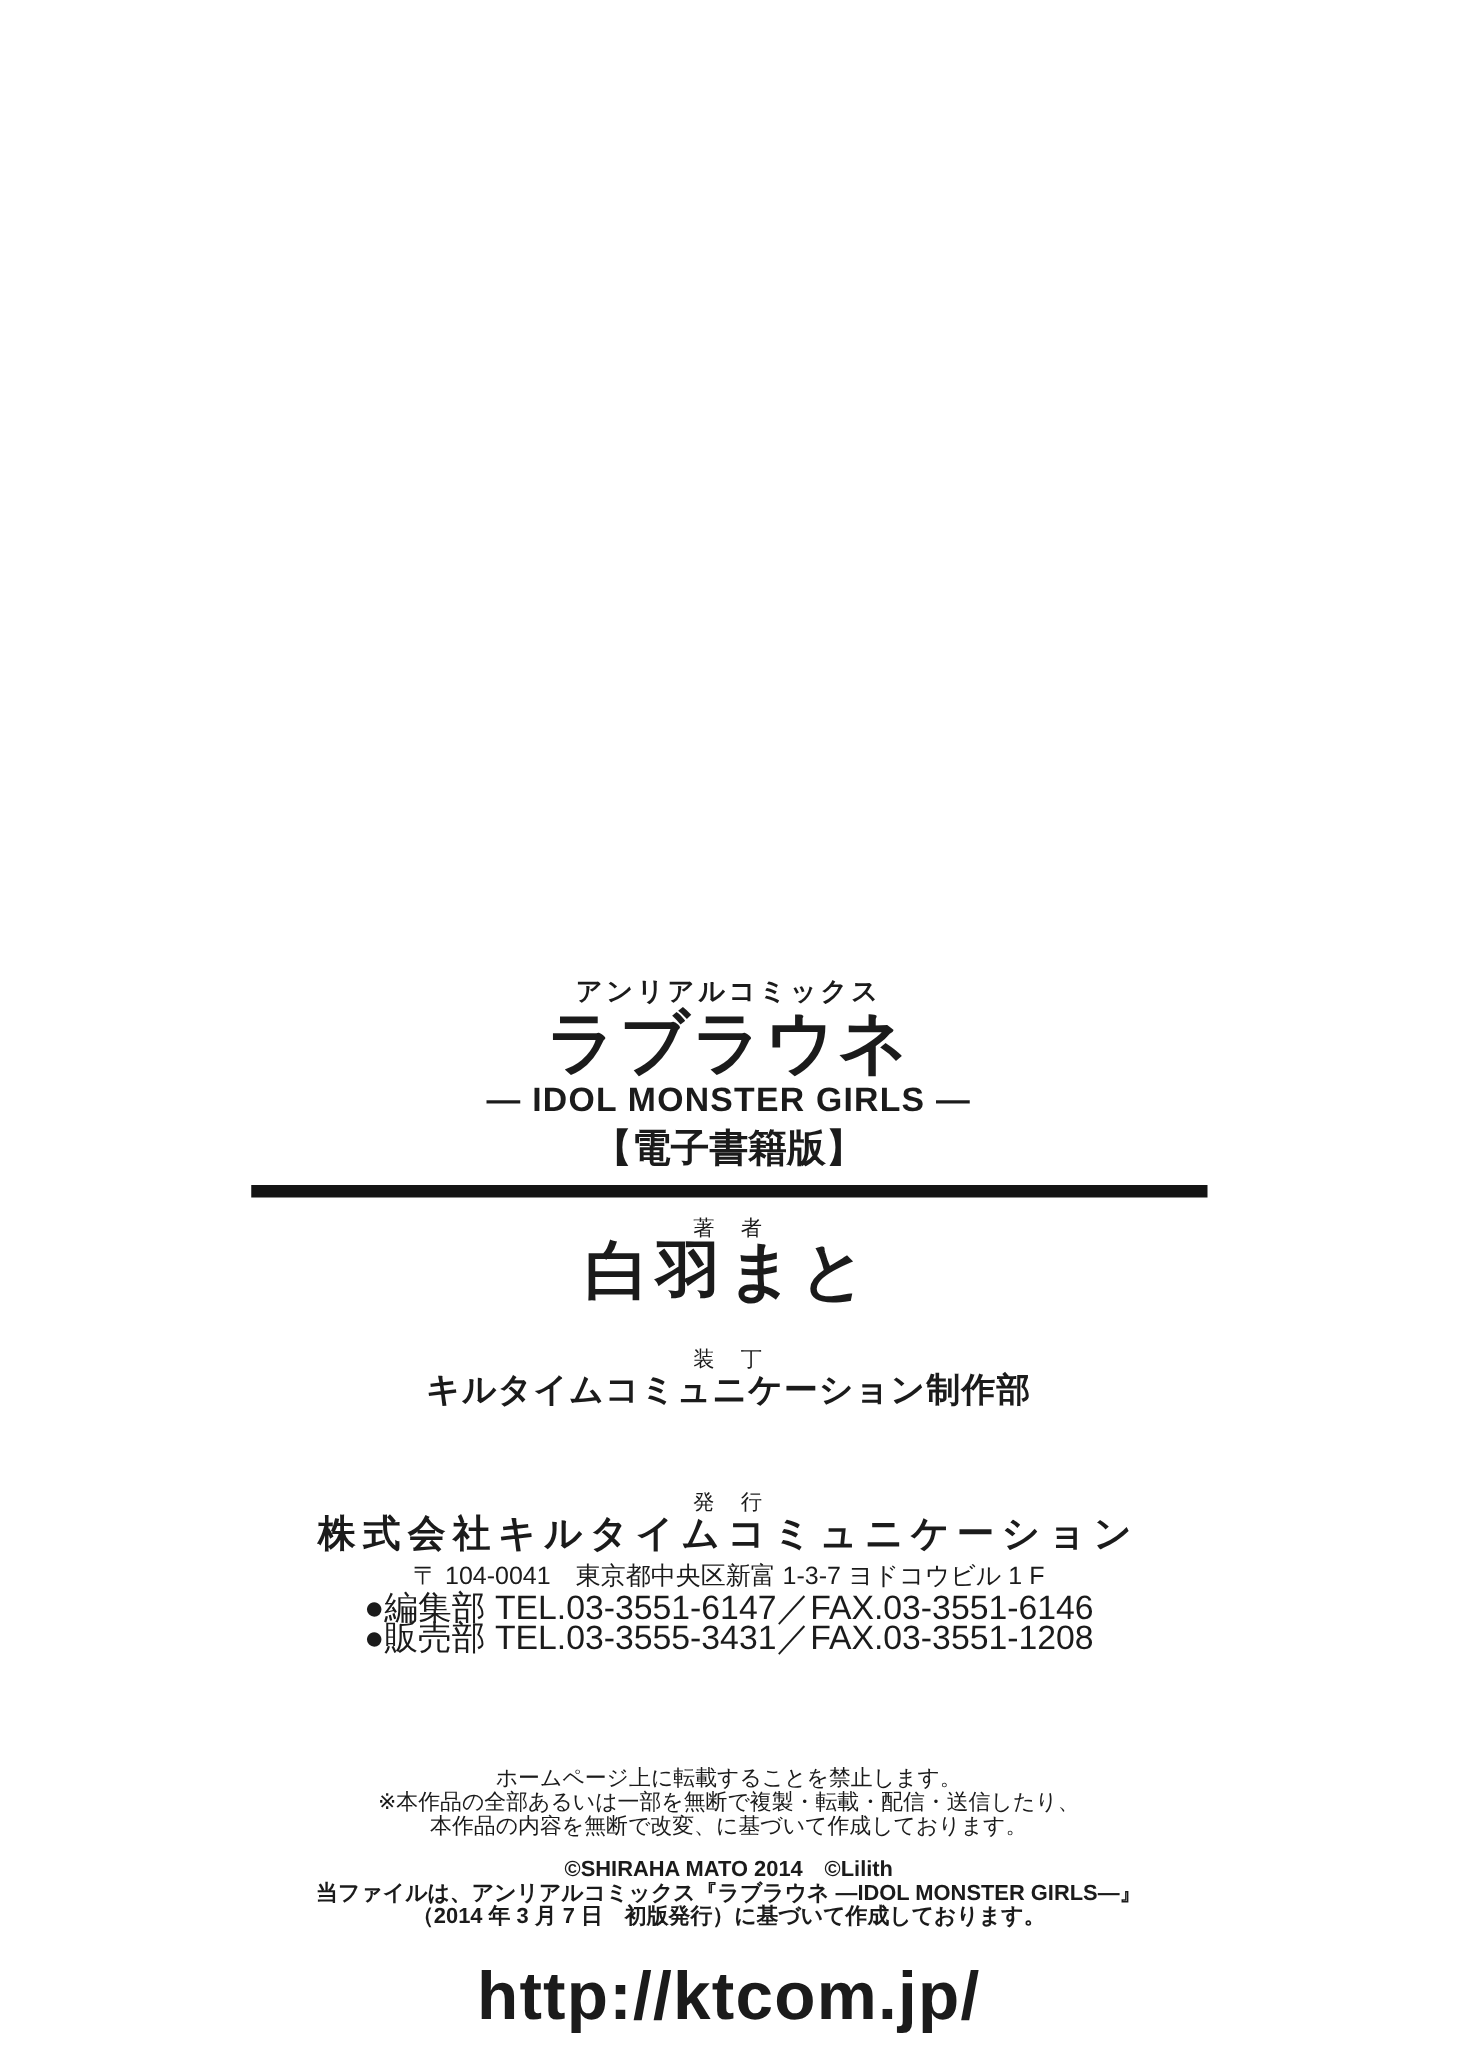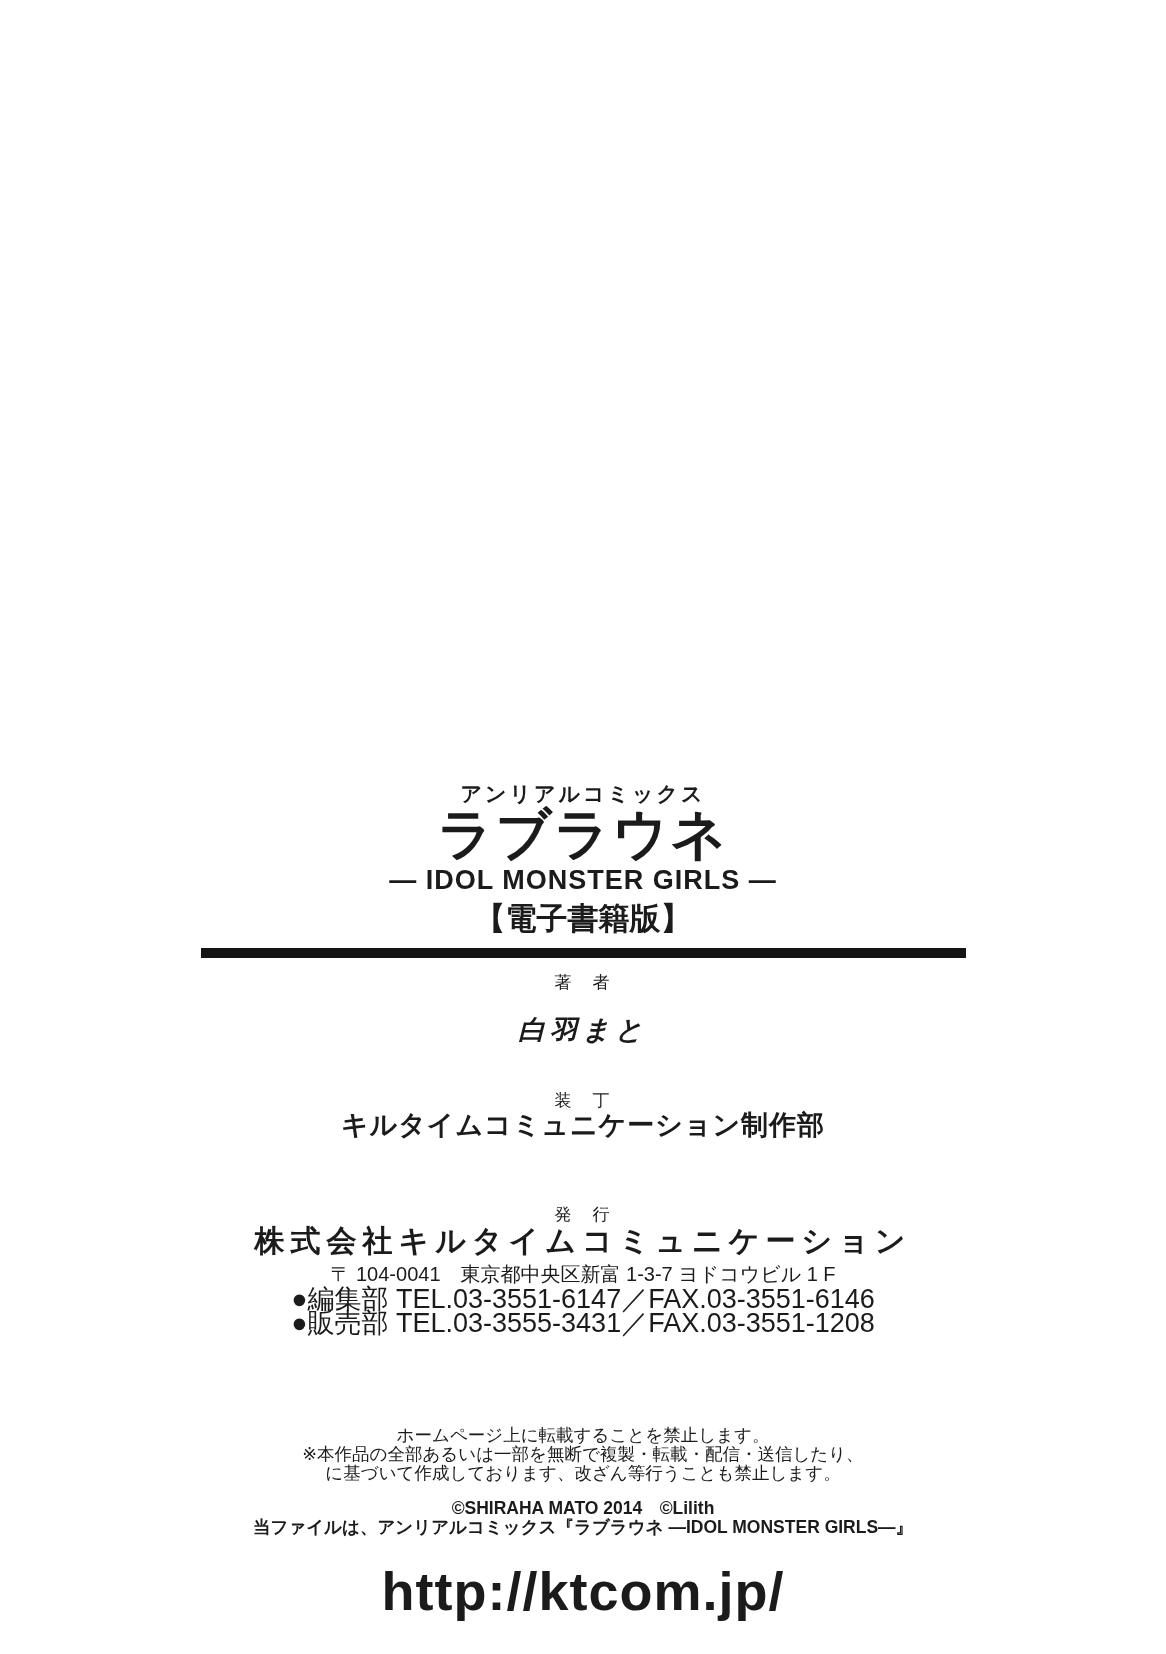--- a/index.html
+++ b/index.html
@@ -58,26 +58,25 @@
     background: #141414;
     margin-top: 13px;
   }
   .role-label {
     font-size: 17px;
     line-height: 18px;
     letter-spacing: 2px;
     margin-top: 16px;
   }
   .author-name {
-    font-size: 27px;
+    font-size: 52px;
     font-weight: bold;
     letter-spacing: 5px;
     line-height: 40px;
-    margin-top: 18px;
-    font-style: italic;
+    margin-top: 5px;
   }
   .role-label.design { margin-top: 42px; }
   .design-name {
     font-size: 27px;
     font-weight: bold;
     letter-spacing: 1px;
     line-height: 29px;
     margin-top: 1px;
   }
   .role-label.publish { margin-top: 66px; }
@@ -143,24 +142,25 @@
     <div class="address">〒 104-0041　東京都中央区新富 1-3-7 ヨドコウビル 1 F</div>
 
     <div class="tel-block">
       <div class="tel-line">●編集部 TEL.03-3551-6147／FAX.03-3551-6146</div>
       <div class="tel-line">●販売部 TEL.03-3555-3431／FAX.03-3551-1208</div>
     </div>
 
     <div class="notice">
       <div>ホームページ上に転載することを禁止します。</div>
       <div>※本作品の全部あるいは一部を無断で複製・転載・配信・送信したり、</div>
-      <div>に基づいて作成しております、改ざん等行うことも禁止します。</div>
+      <div>本作品の内容を無断で改変、に基づいて作成しております。</div>
     </div>
 
     <div class="copyright">
       <div>©SHIRAHA MATO 2014　©Lilith</div>
       <div>当ファイルは、アンリアルコミックス『ラブラウネ ―IDOL MONSTER GIRLS―』</div>
+      <div>（2014 年 3 月 7 日　初版発行）に基づいて作成しております。</div>
     </div>
 
     <div class="site-url">http://ktcom.jp/</div>
 
   </div>
 </div>
 
 </body></html>

